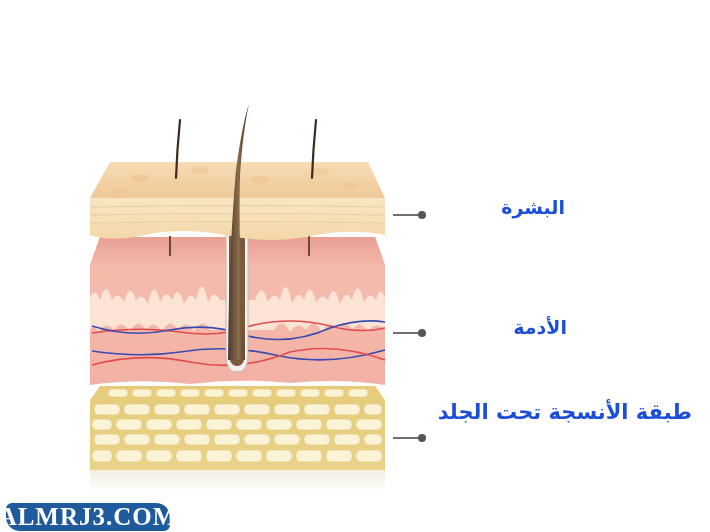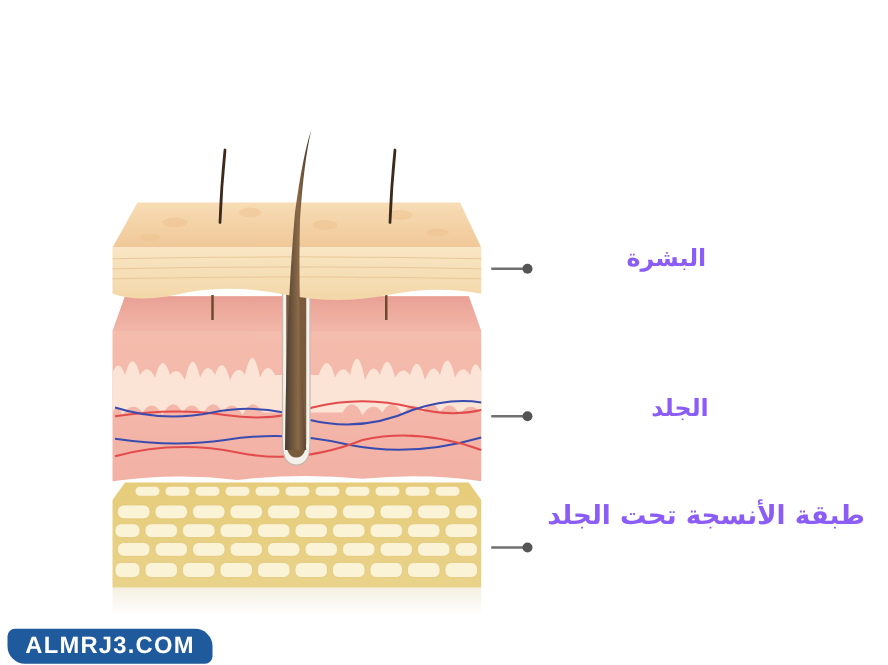--- a/index.html
+++ b/index.html
@@ -3,43 +3,43 @@
   <meta charset="utf-8">
   <style>
     html, body { margin: 0; padding: 0; }
     body {
       width: 710px; height: 532px; background: #ffffff;
       position: relative; overflow: hidden;
       font-family: "DejaVu Sans", sans-serif;
     }
     .stage { position: absolute; left: 0; top: 0; width: 710px; height: 532px; }
     .label {
-      position: absolute; color: #8b5cf6; font-weight: bold;
+      position: absolute; color: #1d4ed8; font-weight: bold;
       font-family: "DejaVu Sans", sans-serif; direction: rtl; white-space: nowrap;
       text-align: right;
     }
     .label-epidermis { right: 145px; top: 196px; font-size: 19px; }
     .label-dermis { right: 143px; top: 316px; font-size: 19px; }
     .label-hypodermis { right: 18px; top: 400px; font-size: 21px; }
     .connector {
       position: absolute; height: 2px; background: #707070;
     }
     .connector .dot {
       position: absolute; right: -3px; top: -3px; width: 8px; height: 8px;
       border-radius: 50%; background: #555555;
     }
     .c1 { left: 393px; top: 214px; width: 30px; }
     .c2 { left: 393px; top: 332px; width: 30px; }
     .c3 { left: 393px; top: 437px; width: 30px; }
     .watermark {
       position: absolute; left: 6px; top: 503px; width: 164px; height: 28px;
       background: #1f5a9c; border-radius: 6px 14px 6px 14px;
       display: flex; align-items: center; justify-content: center;
-      color: #ffffff; font-family: Liberation Sans, sans-serif;
-      font-size: 19px; font-weight: bold; letter-spacing: 1px;
+      color: #ffffff; font-family: Liberation Serif, serif;
+      font-size: 25px; font-weight: bold; letter-spacing: 1px;
     }
   </style>
 </head>
 <body>
 
 <div class="stage">
   <svg width="710" height="532" viewBox="0 0 710 532">
     <defs>
       <linearGradient id="epiTop" x1="0" y1="0" x2="0" y2="1">
         <stop offset="0" stop-color="#f7dcb5"></stop>
@@ -182,18 +182,18 @@
     </div>
   <div class="connector c2">
       <span class="dot"></span>
     </div>
   <div class="connector c3">
       <span class="dot"></span>
     </div>
 
   
   <div class="label label-epidermis">البشرة</div>
-  <div class="label label-dermis">الجلد</div>
+  <div class="label label-dermis">الأدمة</div>
   <div class="label label-hypodermis">طبقة الأنسجة تحت الجلد</div>
 
   
   <div class="watermark">ALMRJ3.COM</div>
 </div>
 
 </body></html>

